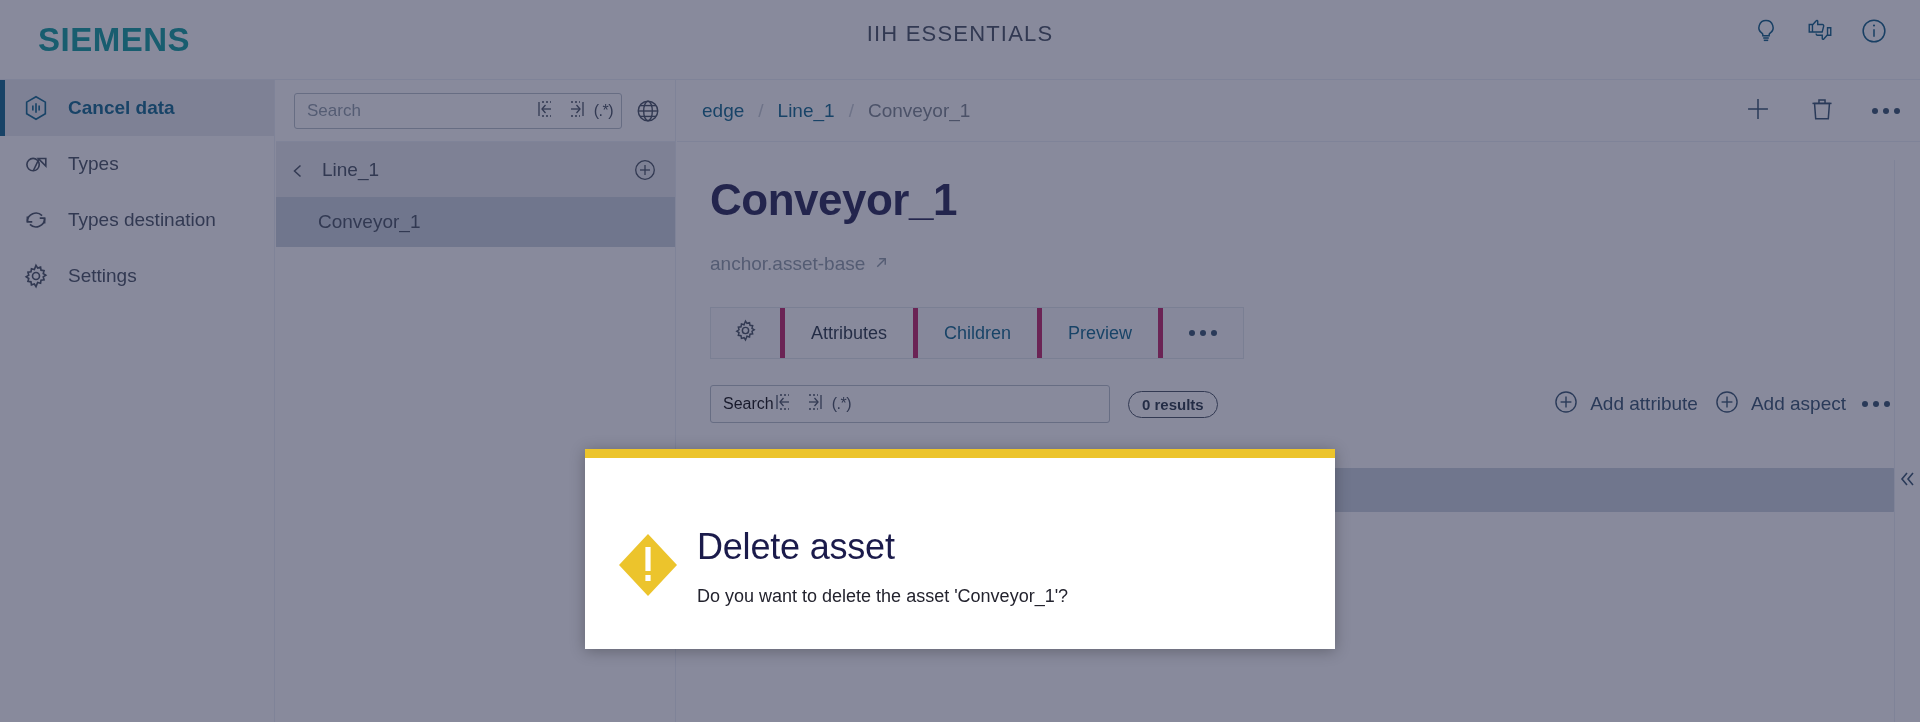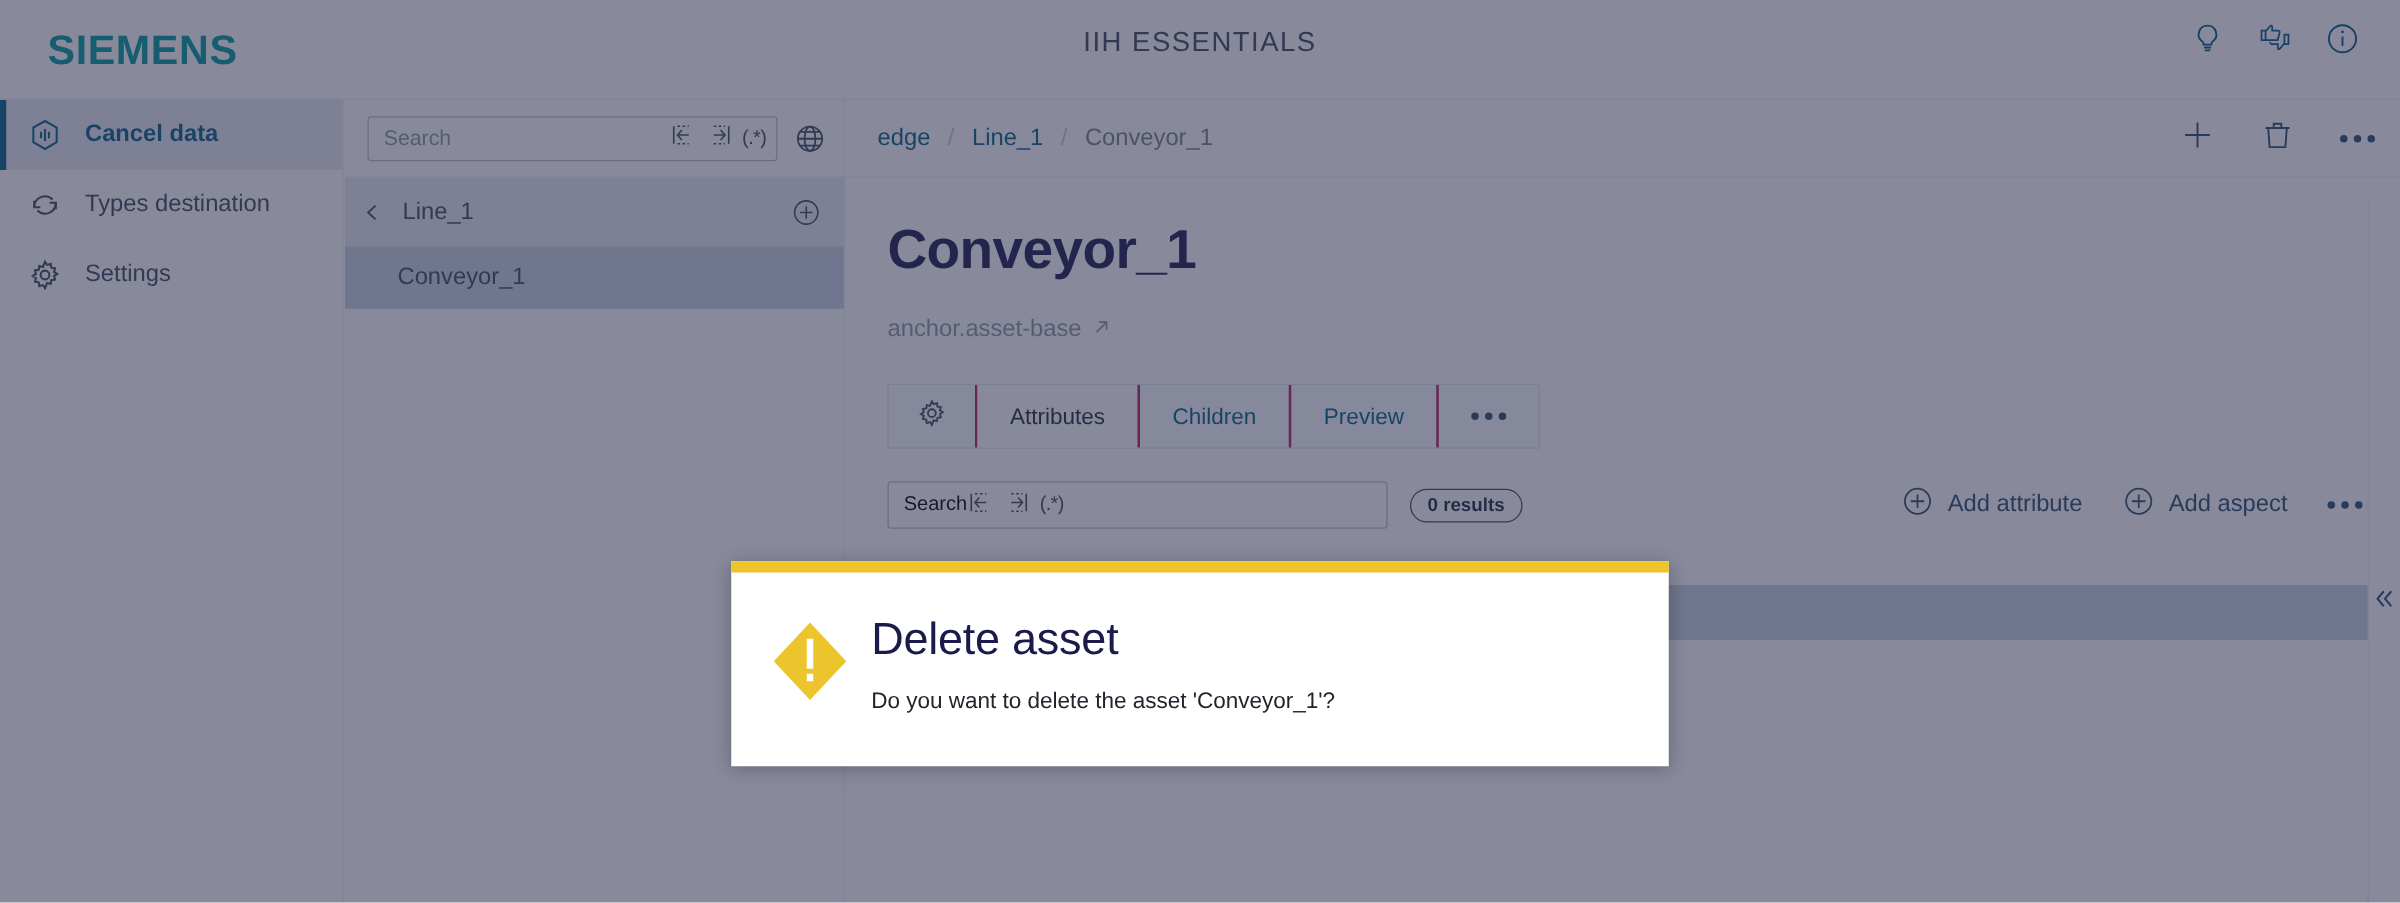--- a/index.html
+++ b/index.html
@@ -166,21 +166,21 @@
     display: flex;
     border: 1px solid #e0e5ea;
     width: fit-content;
     background: #fafbfc;
   }
   .tab {
     height: 100%;
     display: flex; align-items: center; justify-content: center;
     padding: 0 26px;
     font-size: 18px; color: #005f87;
-    border-right: 2px solid #be185d;
+    border-right: 5px solid #be185d;
     cursor: pointer;
   }
   .tab:last-child { border-right: none; }
   .tab.gear { padding: 0 22px; }
   .tab.gear svg { width: 25px; height: 25px; color: #3c4858; }
   .tab.active { background: #ffffff; color: #1b2a3a; }
   .tab .dots i { background: #2a4a66; }
 
   .toolrow {
     margin: 26px 0 0 33px;
@@ -197,21 +197,21 @@
     margin-left: 18px;
     border: 1px solid #3c4858;
     border-radius: 20px;
     height: 27px;
     padding: 0 13px;
     display: flex; align-items: center;
     font-size: 15px; font-weight: bold; color: #1b2a3a;
   }
   .toolrow-right {
     margin-left: auto;
-    display: flex; align-items: center; gap: 32px;
+    display: flex; align-items: center; gap: 16px;
     color: #2a4a66;
   }
   .addbtn {
     display: flex; align-items: center; gap: 11px;
     font-size: 19px; color: #2a4a66; cursor: pointer;
   }
   .addbtn svg { width: 26px; height: 26px; }
 
   .attr-row {
     position: absolute;
@@ -245,20 +245,21 @@
     width: 750px;
     background: #ffffff;
     z-index: 60;
     box-shadow: 0 2px 14px rgba(0,0,0,0.28);
   }
   .modal-topbar { height: 9px; background: #ecc42c; }
   .modal-body {
     display: flex;
     padding: 30px 34px 30px 30px;
     min-height: 155px;
+    margin-top: 36px;
   }
   .warn-icon { flex: 0 0 72px; padding-top: 8px; }
   .warn-icon svg { width: 66px; height: 66px; }
   .modal-texts { padding-left: 10px; padding-top: 2px; }
   .modal-title {
     font-size: 36px; color: #1b1b4b; font-weight: normal;
     letter-spacing: -0.2px;
   }
   .modal-msg {
     margin-top: 18px;
@@ -320,20 +321,30 @@
         <svg viewBox="0 0 24 24" fill="none" stroke="currentColor" stroke-width="1.4">
           <path d="M12 2.4l8 4.6v9.9l-8 4.7-8-4.7V7z"></path>
           <line x1="9.3" y1="9.8" x2="9.3" y2="14.2"></line>
           <line x1="12" y1="7.9" x2="12" y2="16.1"></line>
           <line x1="14.7" y1="9.8" x2="14.7" y2="14.2"></line>
         </svg>
       </span>
       <span>Cancel data</span>
     </div>
 
+    <div class="nav-item">
+      <span class="nav-icon">
+        <svg viewBox="0 0 24 24" fill="none" stroke="currentColor" stroke-width="1.4">
+          <circle cx="9.5" cy="12.5" r="5.3"></circle>
+          <path d="M14 7.3h6.4v6.4z"></path>
+          <path d="M9.6 18l5-10.5"></path>
+        </svg>
+      </span>
+      <span>Types</span>
+    </div>
 
 
     <div class="nav-item">
       <span class="nav-icon">
         <svg viewBox="0 0 24 24" fill="none" stroke="currentColor" stroke-width="1.4">
           <path d="M4.6 13.4a7.4 7.4 0 0 1 12.6-5.2"></path>
           <path d="M19.4 10.6a7.4 7.4 0 0 1-12.6 5.2"></path>
           <polyline points="4.6,9.1 4.6,13.6 8.8,13.6"></polyline>
           <polyline points="19.4,14.9 19.4,10.4 15.2,10.4"></polyline>
         </svg>

